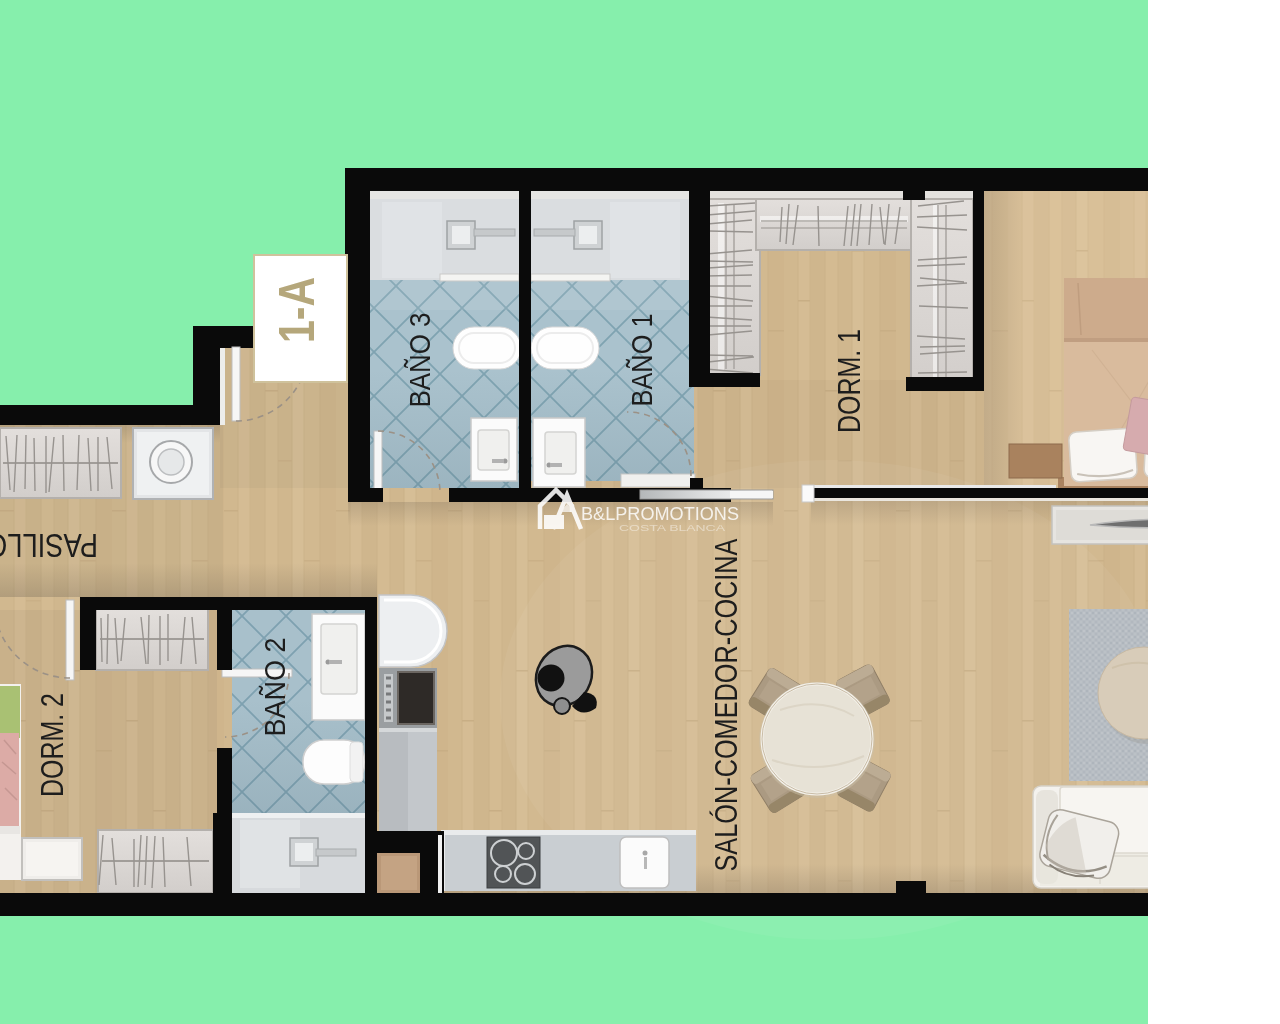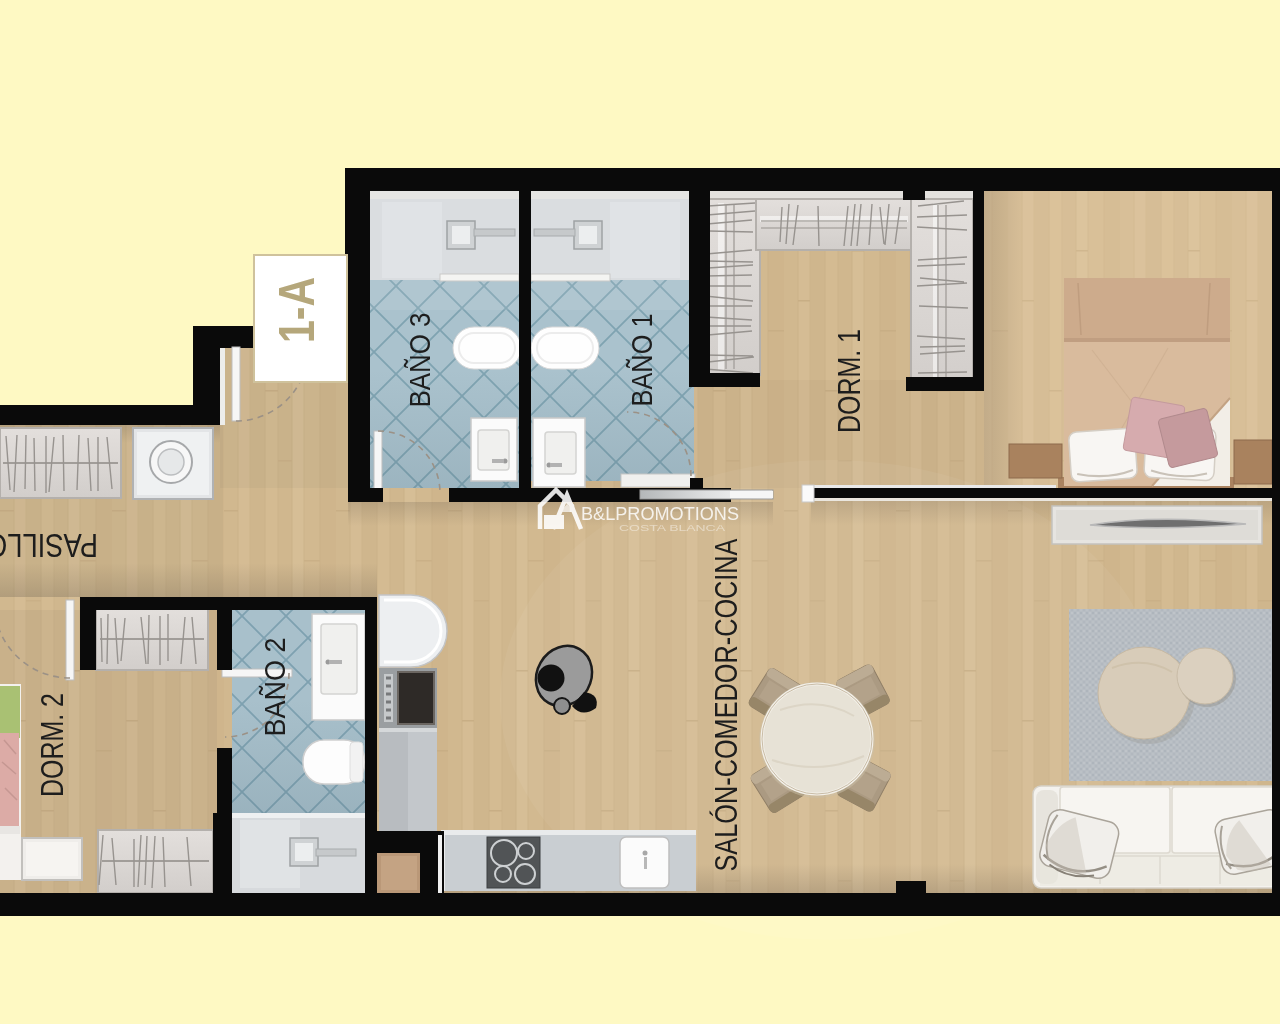--- a/index.html
+++ b/index.html
@@ -1,16 +1,16 @@
 <!DOCTYPE html>
 <html><head>
 <meta charset="utf-8">
 <style>
 html,body{margin:0;padding:0;background:#ffffff;}
-#page{position:relative;width:1280px;height:1024px;overflow:hidden;background:#fef9c3;
+#page{position:relative;width:1148px;height:1024px;overflow:hidden;background:#86efac;
 font-family:"Liberation Sans", sans-serif;}
 svg text{font-family:"Liberation Sans", sans-serif;}
 </style>
 </head>
 <body>
 <div id="page">
 <svg width="1280" height="1024" viewBox="0 0 1280 1024">
 <defs>
 <pattern id="wood" patternUnits="userSpaceOnUse" width="112" height="420">
  <rect x="0" y="0" width="112" height="420" fill="#d2b990"></rect>

